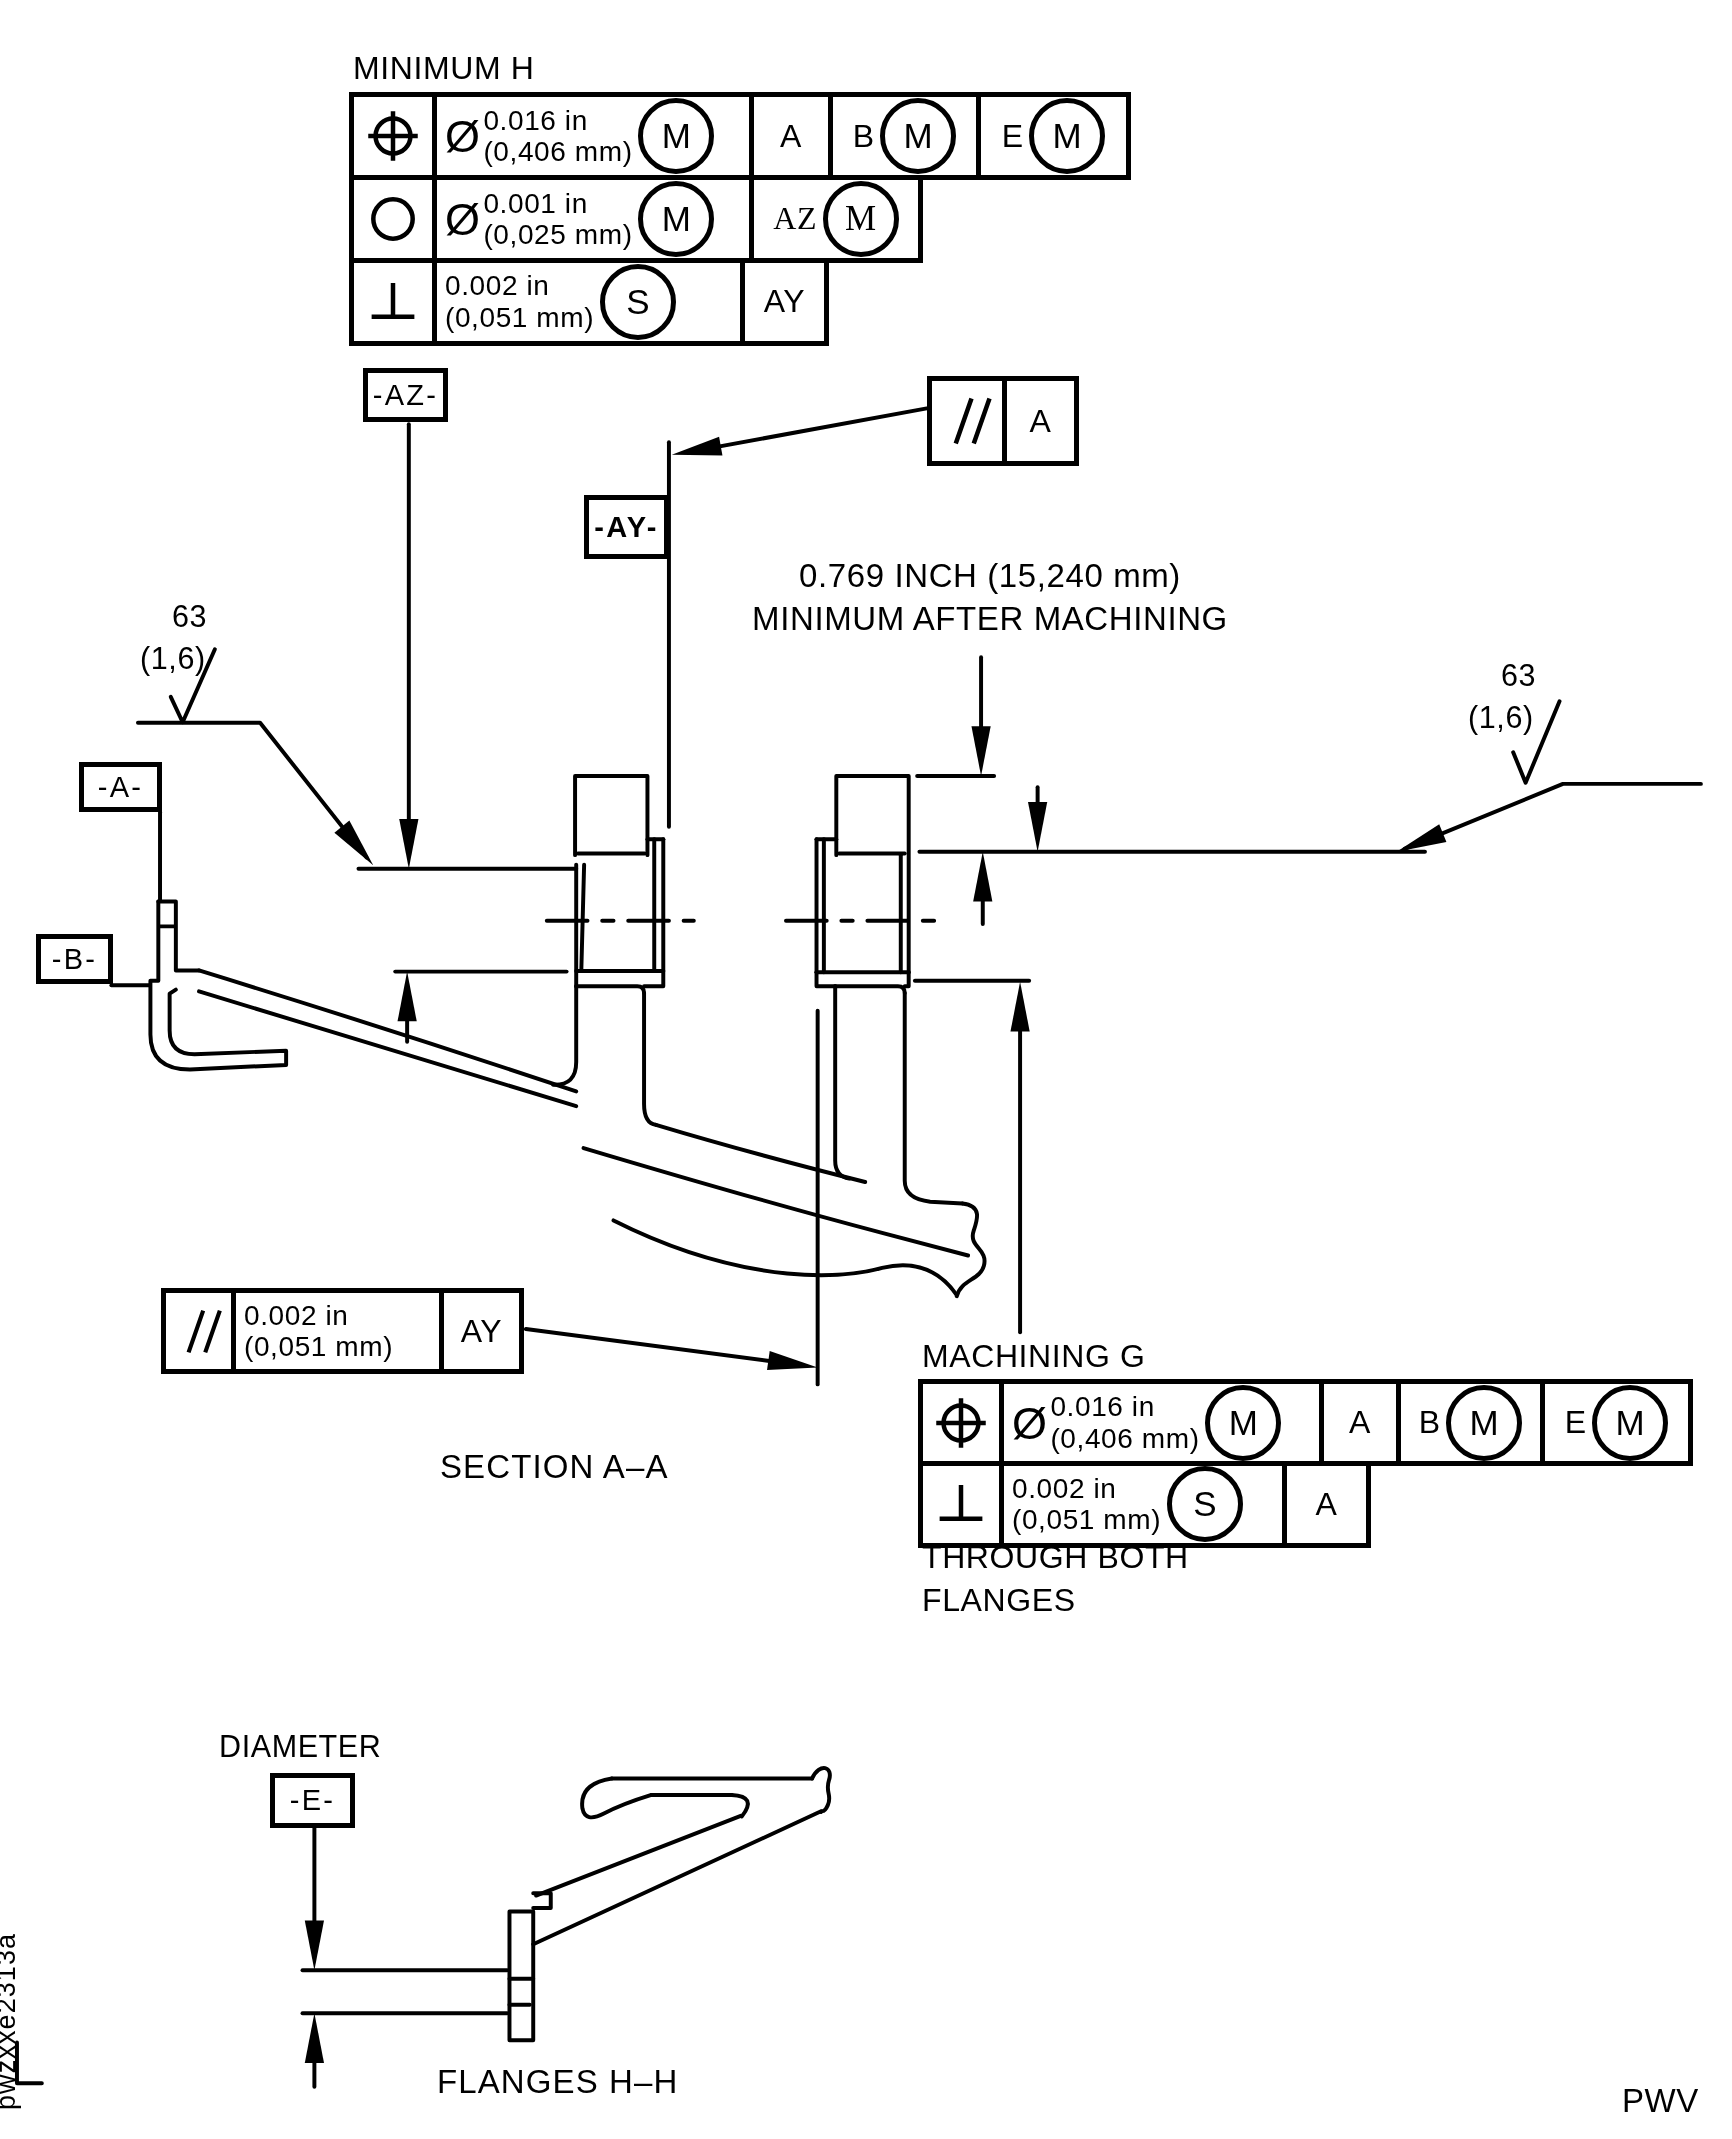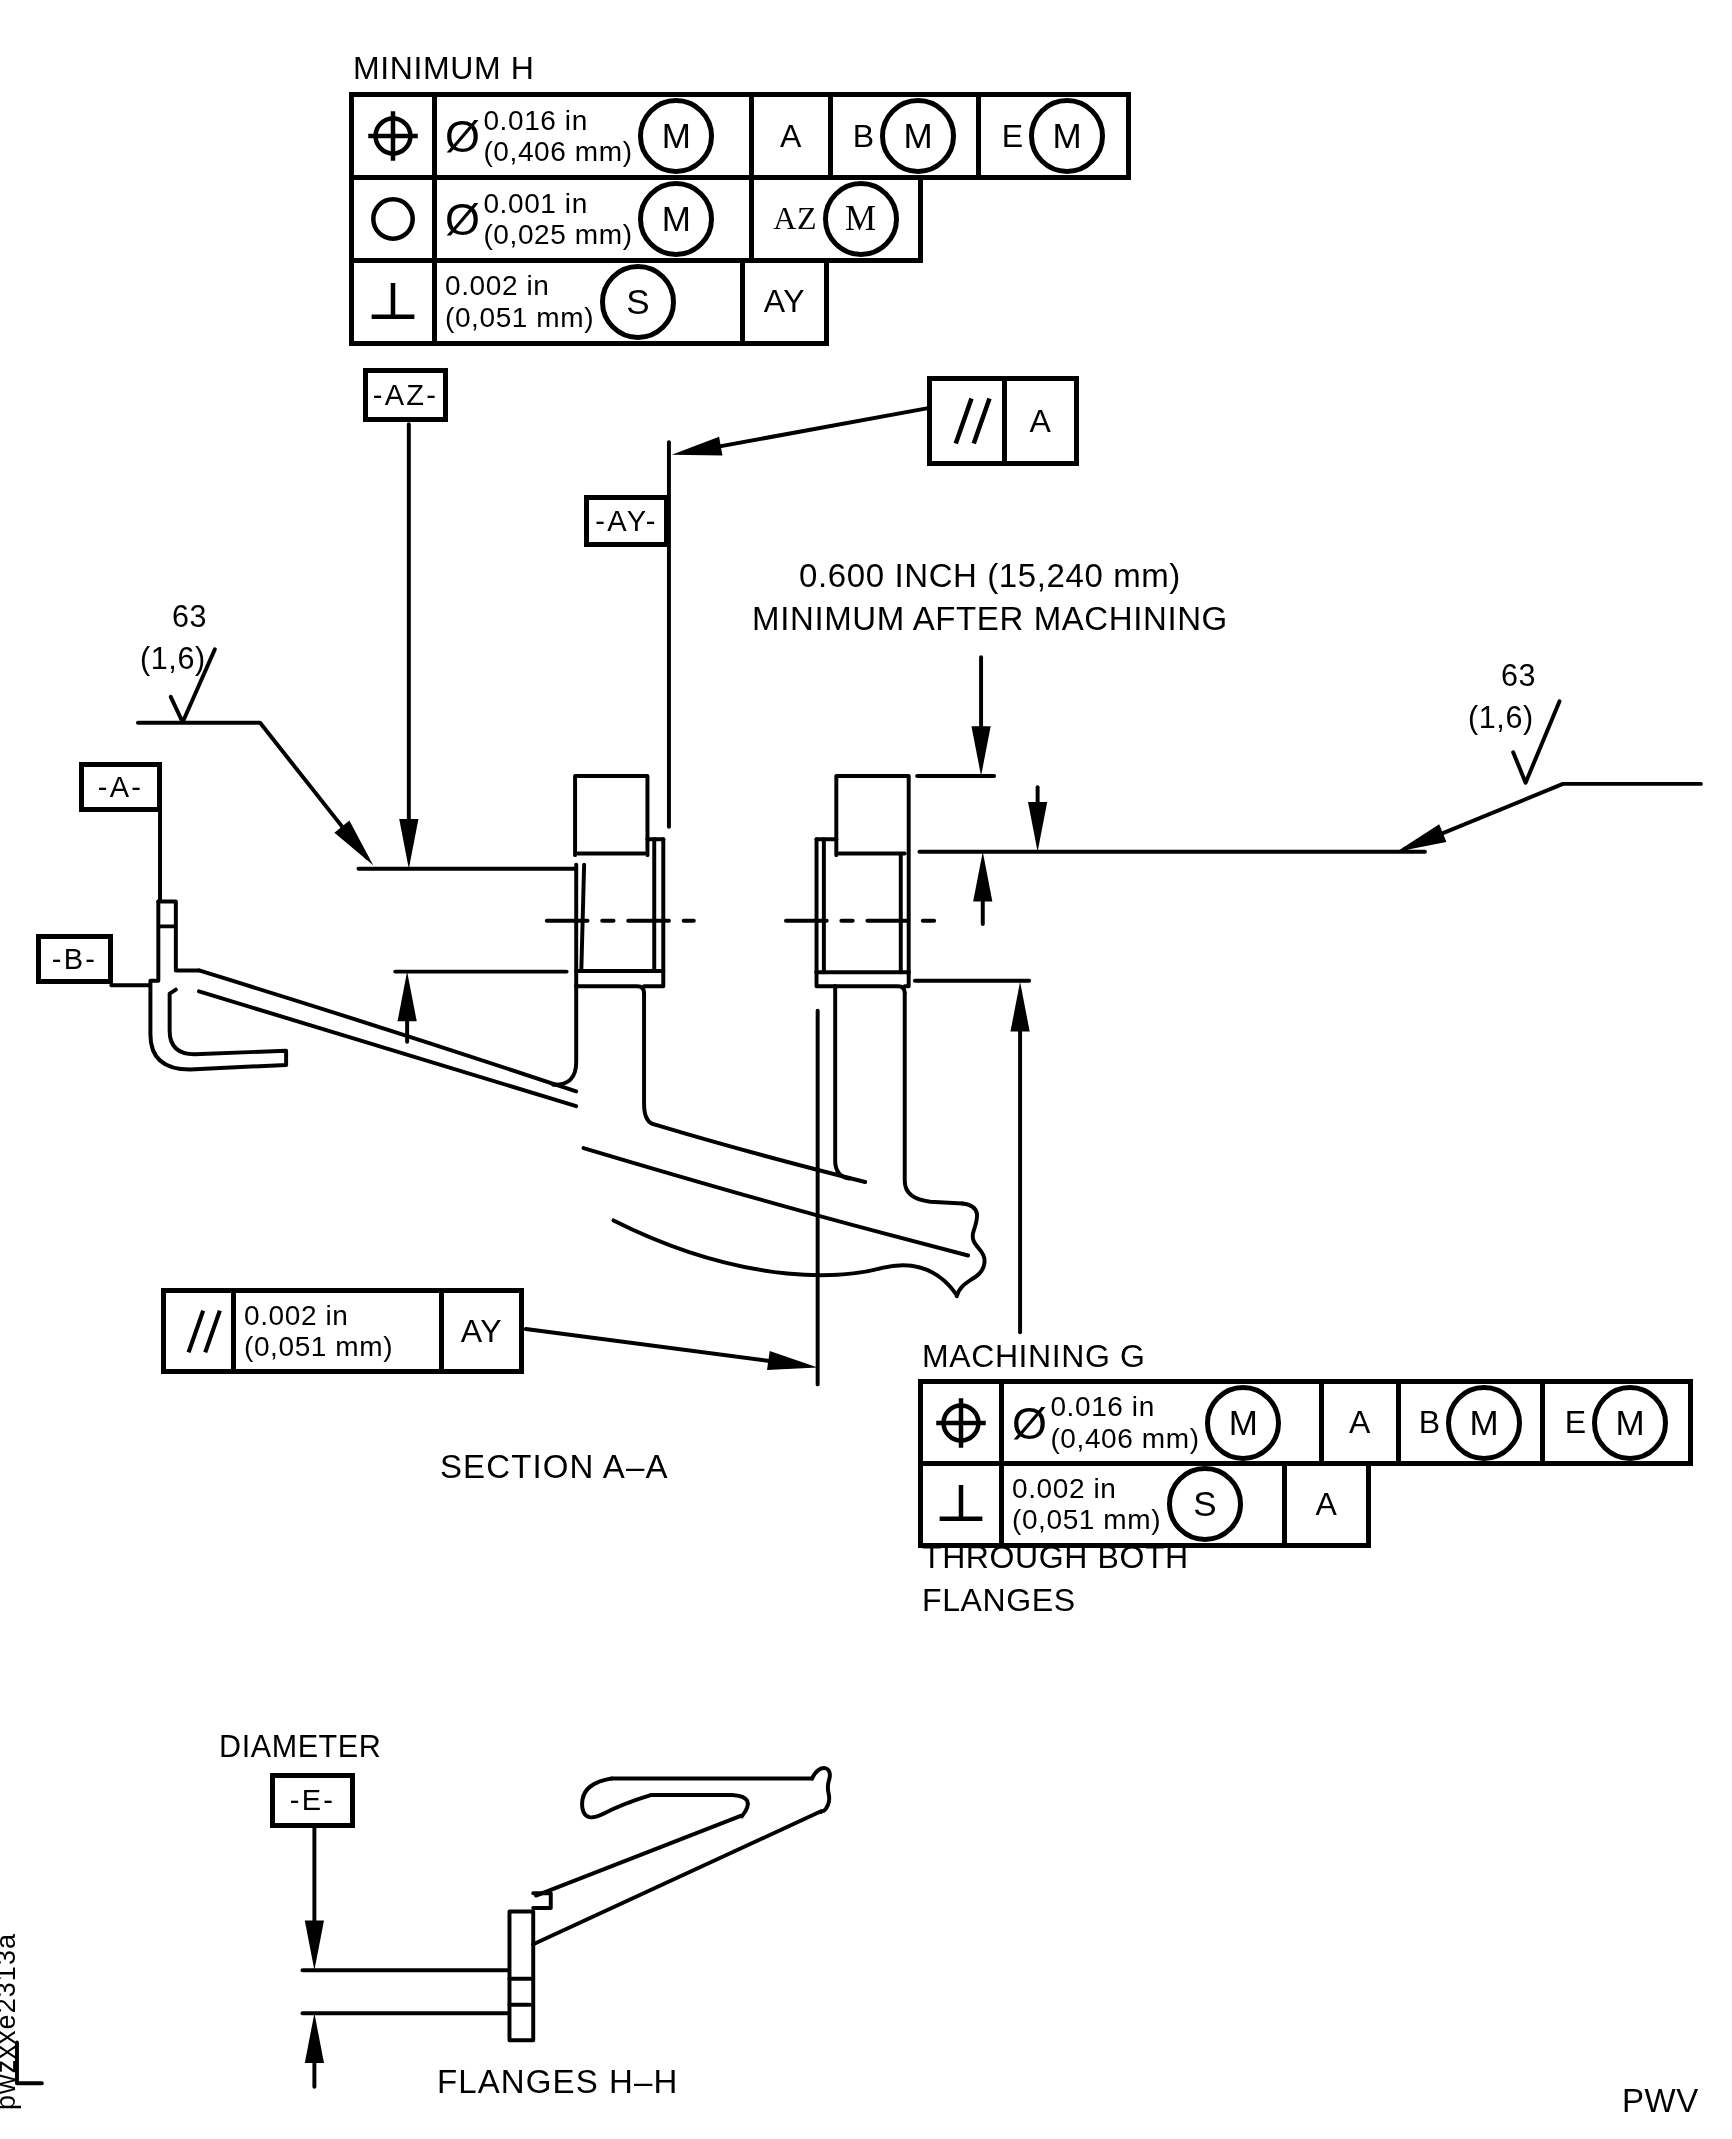--- a/index.html
+++ b/index.html
@@ -204,38 +204,38 @@
             <span>0.002 in</span>
             <span>(0,051 mm)</span>
           </span>
         <span class="mod">S</span>
       </div>
       <div class="cell datum-cell" style="width:79px;">AY</div>
     </div>
   </div>
 
   <div class="dbox" style="left:363px;top:368px;width:85px;height:54px;">-AZ-</div>
-  <div class="dbox" style="left:584px;top:495px;width:85px;height:52px;">-AY-</div>
+  <div class="dbox" style="left:584px;top:495px;width:85px;height:64px;font-weight:bold;">-AY-</div>
   <div class="dbox" style="left:79px;top:762px;width:83px;height:50px;">-A-</div>
   <div class="dbox" style="left:36px;top:934px;width:77px;height:50px;">-B-</div>
 
   <div class="fcf" style="left:927px;top:376px;">
     <div class="fcf-row" style="height:80px;border-width:5.7px;">
       <div class="cell" style="width:75px;">
         <svg width="54" height="52" viewBox="0 0 96 92">
             <g stroke="#000" stroke-width="8" fill="none">
           <path d="M28,86 L56,6 M60,86 L88,6"></path>
             </g>
           </svg>
       </div>
       <div class="cell datum-cell" style="width:67px;">A</div>
     </div>
   </div>
 
-  <div class="abs lbl pre" style="left:693px;top:555px;width:594px;text-align:center;font-size:33px;line-height:1.3;">0.600 INCH (15,240 mm)
+  <div class="abs lbl pre" style="left:693px;top:555px;width:594px;text-align:center;font-size:33px;line-height:1.3;">0.769 INCH (15,240 mm)
 MINIMUM AFTER MACHINING</div>
 
   <div class="abs lbl" style="left:172px;top:599px;font-size:30.5px;">63</div>
   <div class="abs lbl" style="left:140px;top:641px;font-size:30.5px;">(1,6)</div>
   <div class="abs lbl" style="left:1501px;top:658px;font-size:30.5px;">63</div>
   <div class="abs lbl" style="left:1468px;top:700px;font-size:30.5px;">(1,6)</div>
 
   <div class="fcf" style="left:161px;top:1288px;">
     <div class="fcf-row" style="height:76px;border-width:5.7px;">
       <div class="cell" style="width:70px;">

